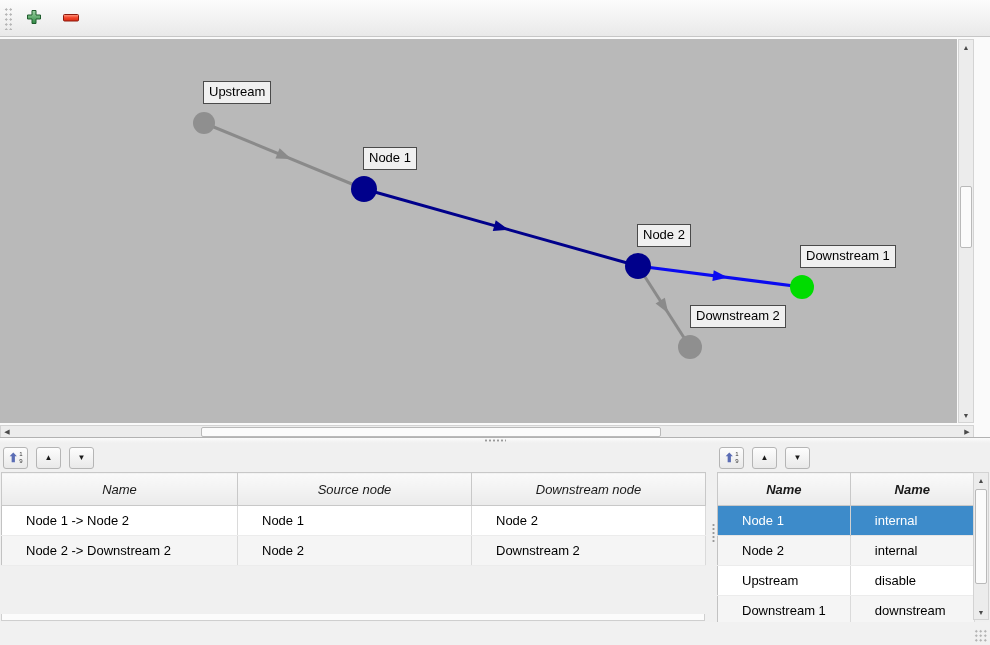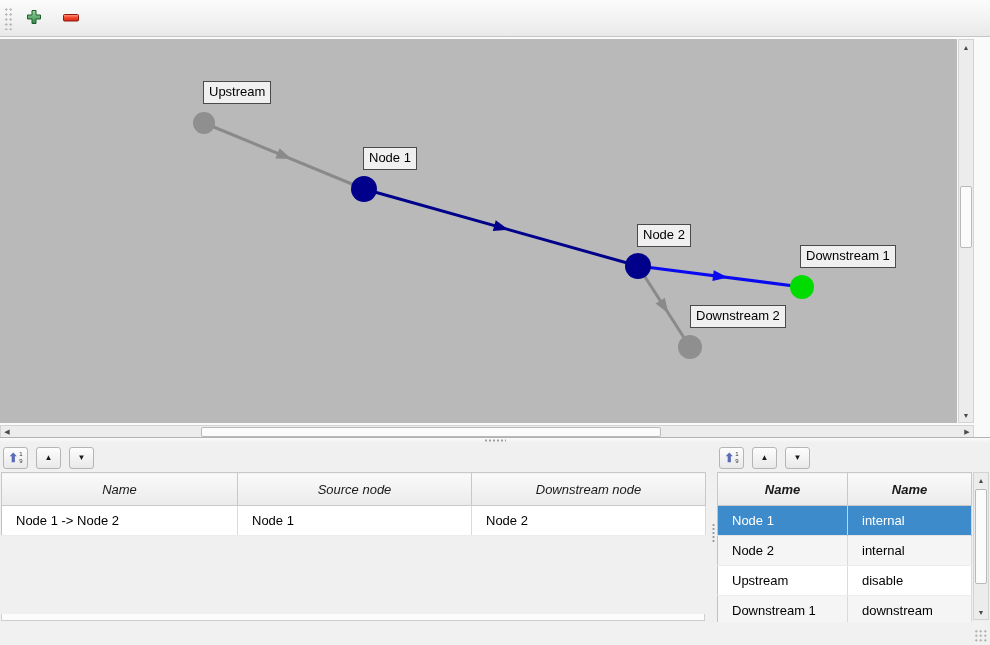--- a/index.html
+++ b/index.html
@@ -59,21 +59,21 @@
   .sort-glyph { display:flex; align-items:center; line-height:1; }
   .sort-arrow { font-size:12px; color:#5b6db5; font-weight:bold; }
   .sort-nums { display:flex; flex-direction:column; font-size:6px; color:#333; margin-left:1px; line-height:1.1; }
 
   table.data-table { border-collapse:collapse; table-layout:fixed; background:#fff;
     border:1px solid #c2c2c2; margin-left:1px; }
   table.data-table th { height:33px; font-size:13px; font-weight:normal; color:#1a1a1a;
     background:linear-gradient(#fafafa,#ebebeb); border:1px solid #c8c8c8; padding:0 4px;
     overflow:hidden; white-space:nowrap;font-style:italic; }
   table.bold-head th { font-weight:bold; }
-  table.data-table td { height:30px; font-size:13px; color:#000; padding:0 14px;
+  table.data-table td { height:30px; font-size:13px; color:#000; padding:0 24px;
     border-right:1px solid #dadada; border-bottom:1px solid #ececec;
     overflow:hidden; white-space:nowrap; background:#fff; }
   table.data-table tbody tr:nth-child(even) td { background:#f5f5f5; }
   table.data-table tbody tr.selected td { background:var(--sel,#3d8bca); color:#fff;
     border-right:1px solid rgba(0,0,0,0.18); border-bottom:1px solid rgba(0,0,0,0.1); }
   .left-strip { position:absolute; left:1px; top:171px; width:704px; height:7px;
     background:#fcfcfc; border:1px solid #cfcfcf; border-top:none; }
   .table-vscroll { left:257px; top:29px; height:148px; position:absolute; }
 
   
@@ -186,20 +186,25 @@
                 <th>Source node</th>
                 <th>Downstream node</th>
               </tr>
             </thead>
             <tbody>
               <tr>
                 <td>Node 1 -&gt; Node 2</td>
                 <td>Node 1</td>
                 <td>Node 2</td>
               </tr>
+              <tr>
+                <td>Node 2 -&gt; Downstream 2</td>
+                <td>Node 2</td>
+                <td>Downstream 2</td>
+              </tr>
             </tbody>
           </table>
         </div>
       <div class="left-strip"></div>
     </div>
 
     <div class="v-splitter">
       <div class="v-splitter-dots"></div>
     </div>
 

